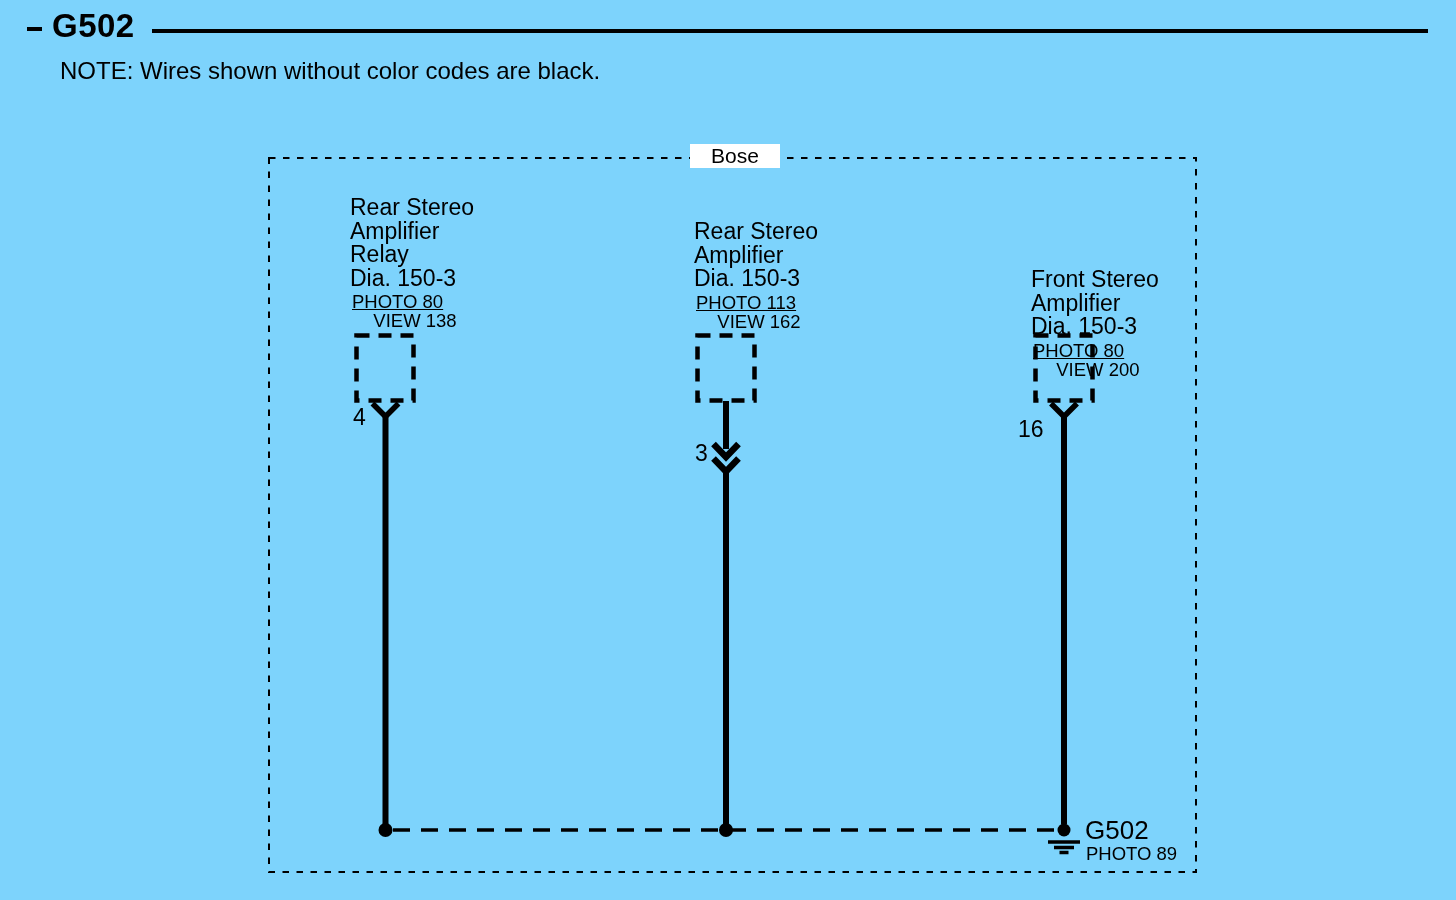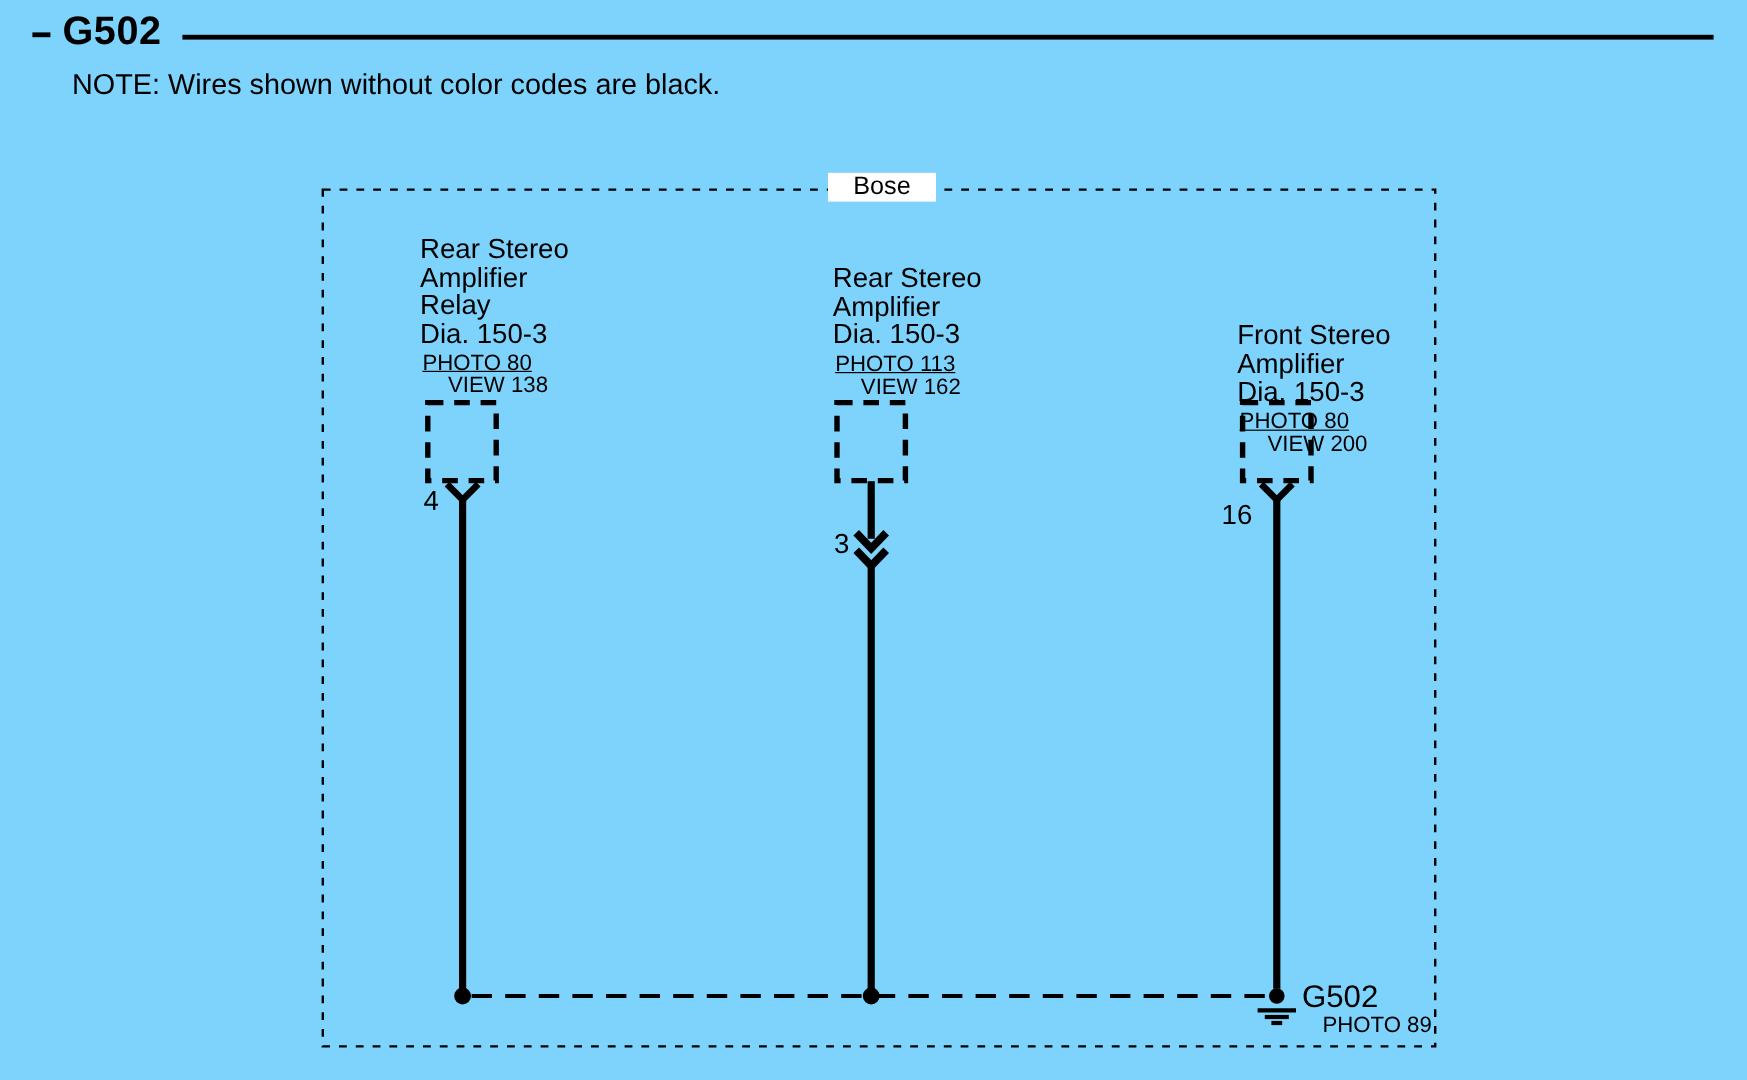--- a/index.html
+++ b/index.html
@@ -50,21 +50,21 @@
   .comp-label .view { padding-left: 6px; text-align: center; }
 
   .pin { position: absolute; font-size: 23px; }
 
   .bose-label {
     position: absolute; left: 690px; top: 144px; width: 90px;
     text-align: center; background: #ffffff; font-size: 21px;
   }
 
   .ground-label { position: absolute; left: 1085px; top: 815px; font-size: 26px; }
-  .ground-photo { position: absolute; left: 1086px; top: 843px; font-size: 18.5px; margin-left: 16px; }
+  .ground-photo { position: absolute; left: 1086px; top: 843px; font-size: 18.5px; }
 </style>
 </head>
 <body>
 
 <div class="page">
 
   <span class="title-dash"></span>
   <h1 class="page-title">G502</h1>
   <div class="title-rule"></div>
   <div class="note">NOTE: Wires shown without color codes are black.</div>

